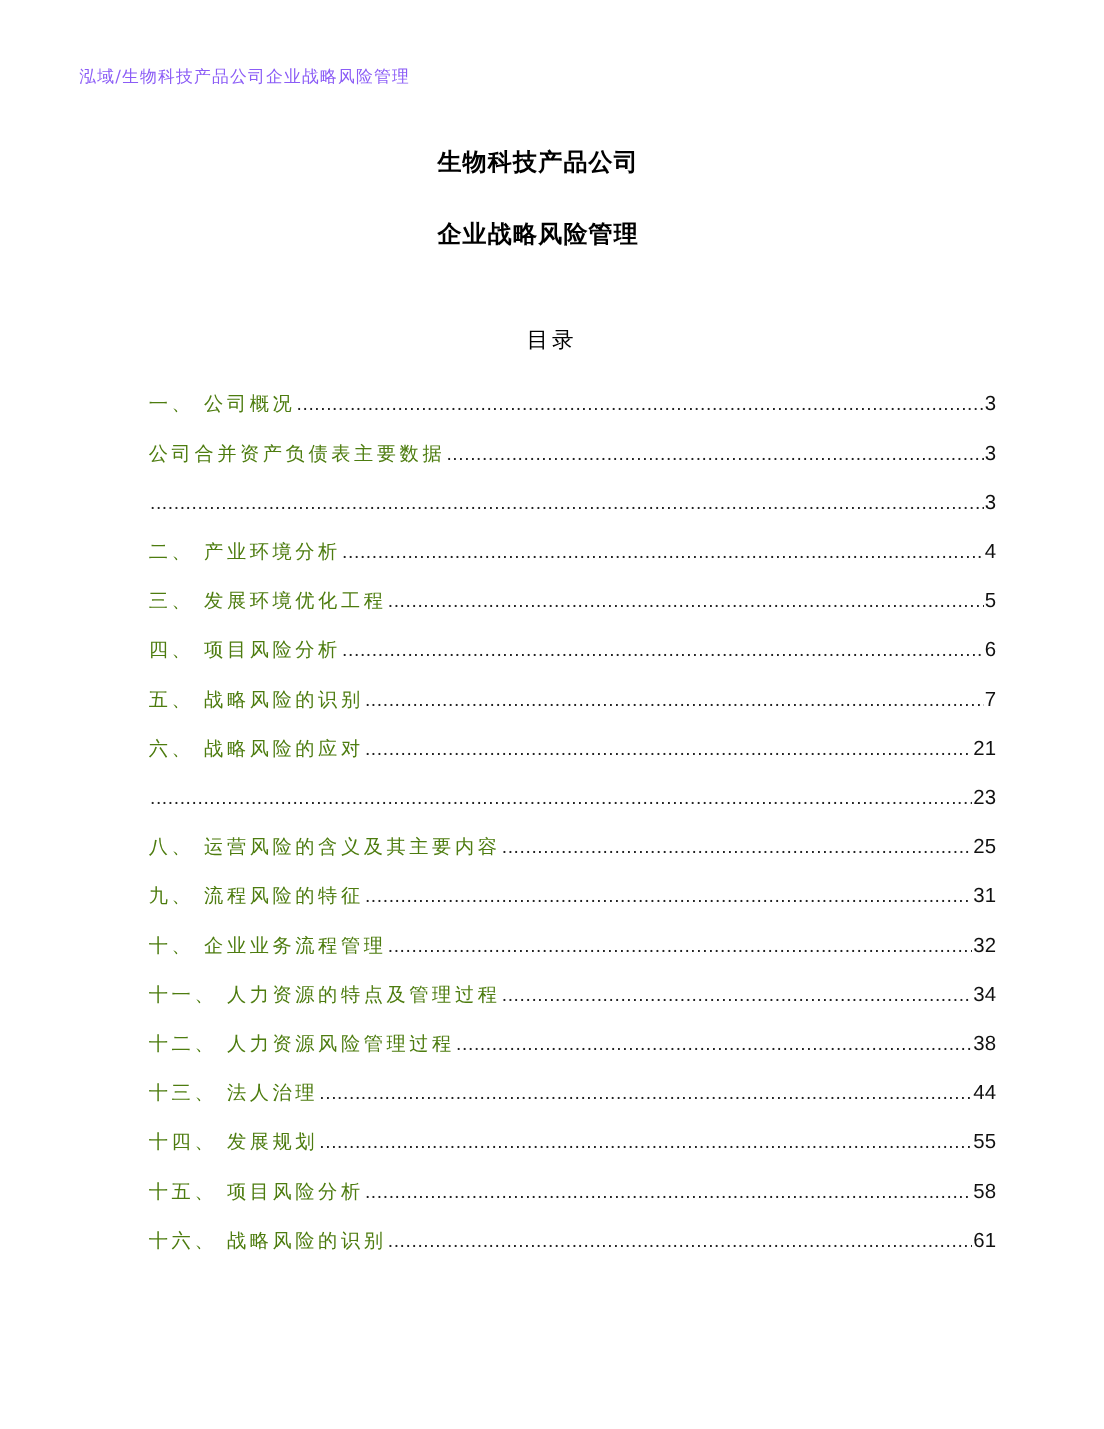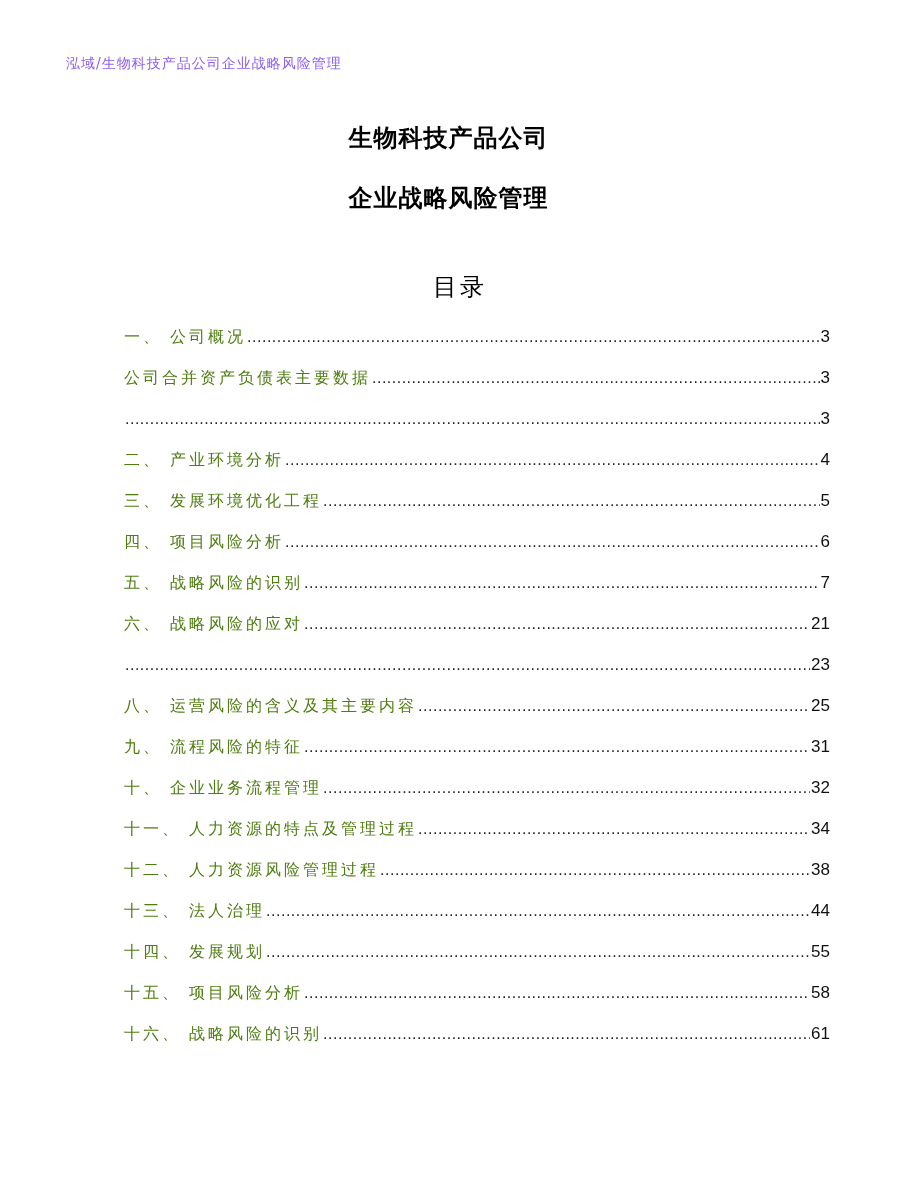--- a/index.html
+++ b/index.html
@@ -22,34 +22,34 @@
       font-size: 14px;
       letter-spacing: 1px;
       color: #8b5cf6;
       font-family: "DejaVu Serif", "Liberation Serif", serif;
     }
     .title-line {
       position: absolute;
       left: 0;
       width: 897px;
       text-align: center;
-      font-size: 24px;
+      font-size: 20px;
       font-weight: bold;
       color: #000000;
       letter-spacing: 1px;
     }
     .title-1 { top: 122px; }
     .title-2 { top: 182px; text-align: center; }
     .toc-heading {
       position: absolute;
       left: 0;
       width: 920px;
       top: 271px;
       text-align: center;
-      font-size: 24px;
+      font-size: 18px;
       color: #000000;
       font-family: "DejaVu Serif", "Liberation Serif", serif;
       letter-spacing: 3px;
     }
     .toc-list {
       position: absolute;
       left: 124px;
       width: 706px;
       top: 324px;
       margin: 0;

